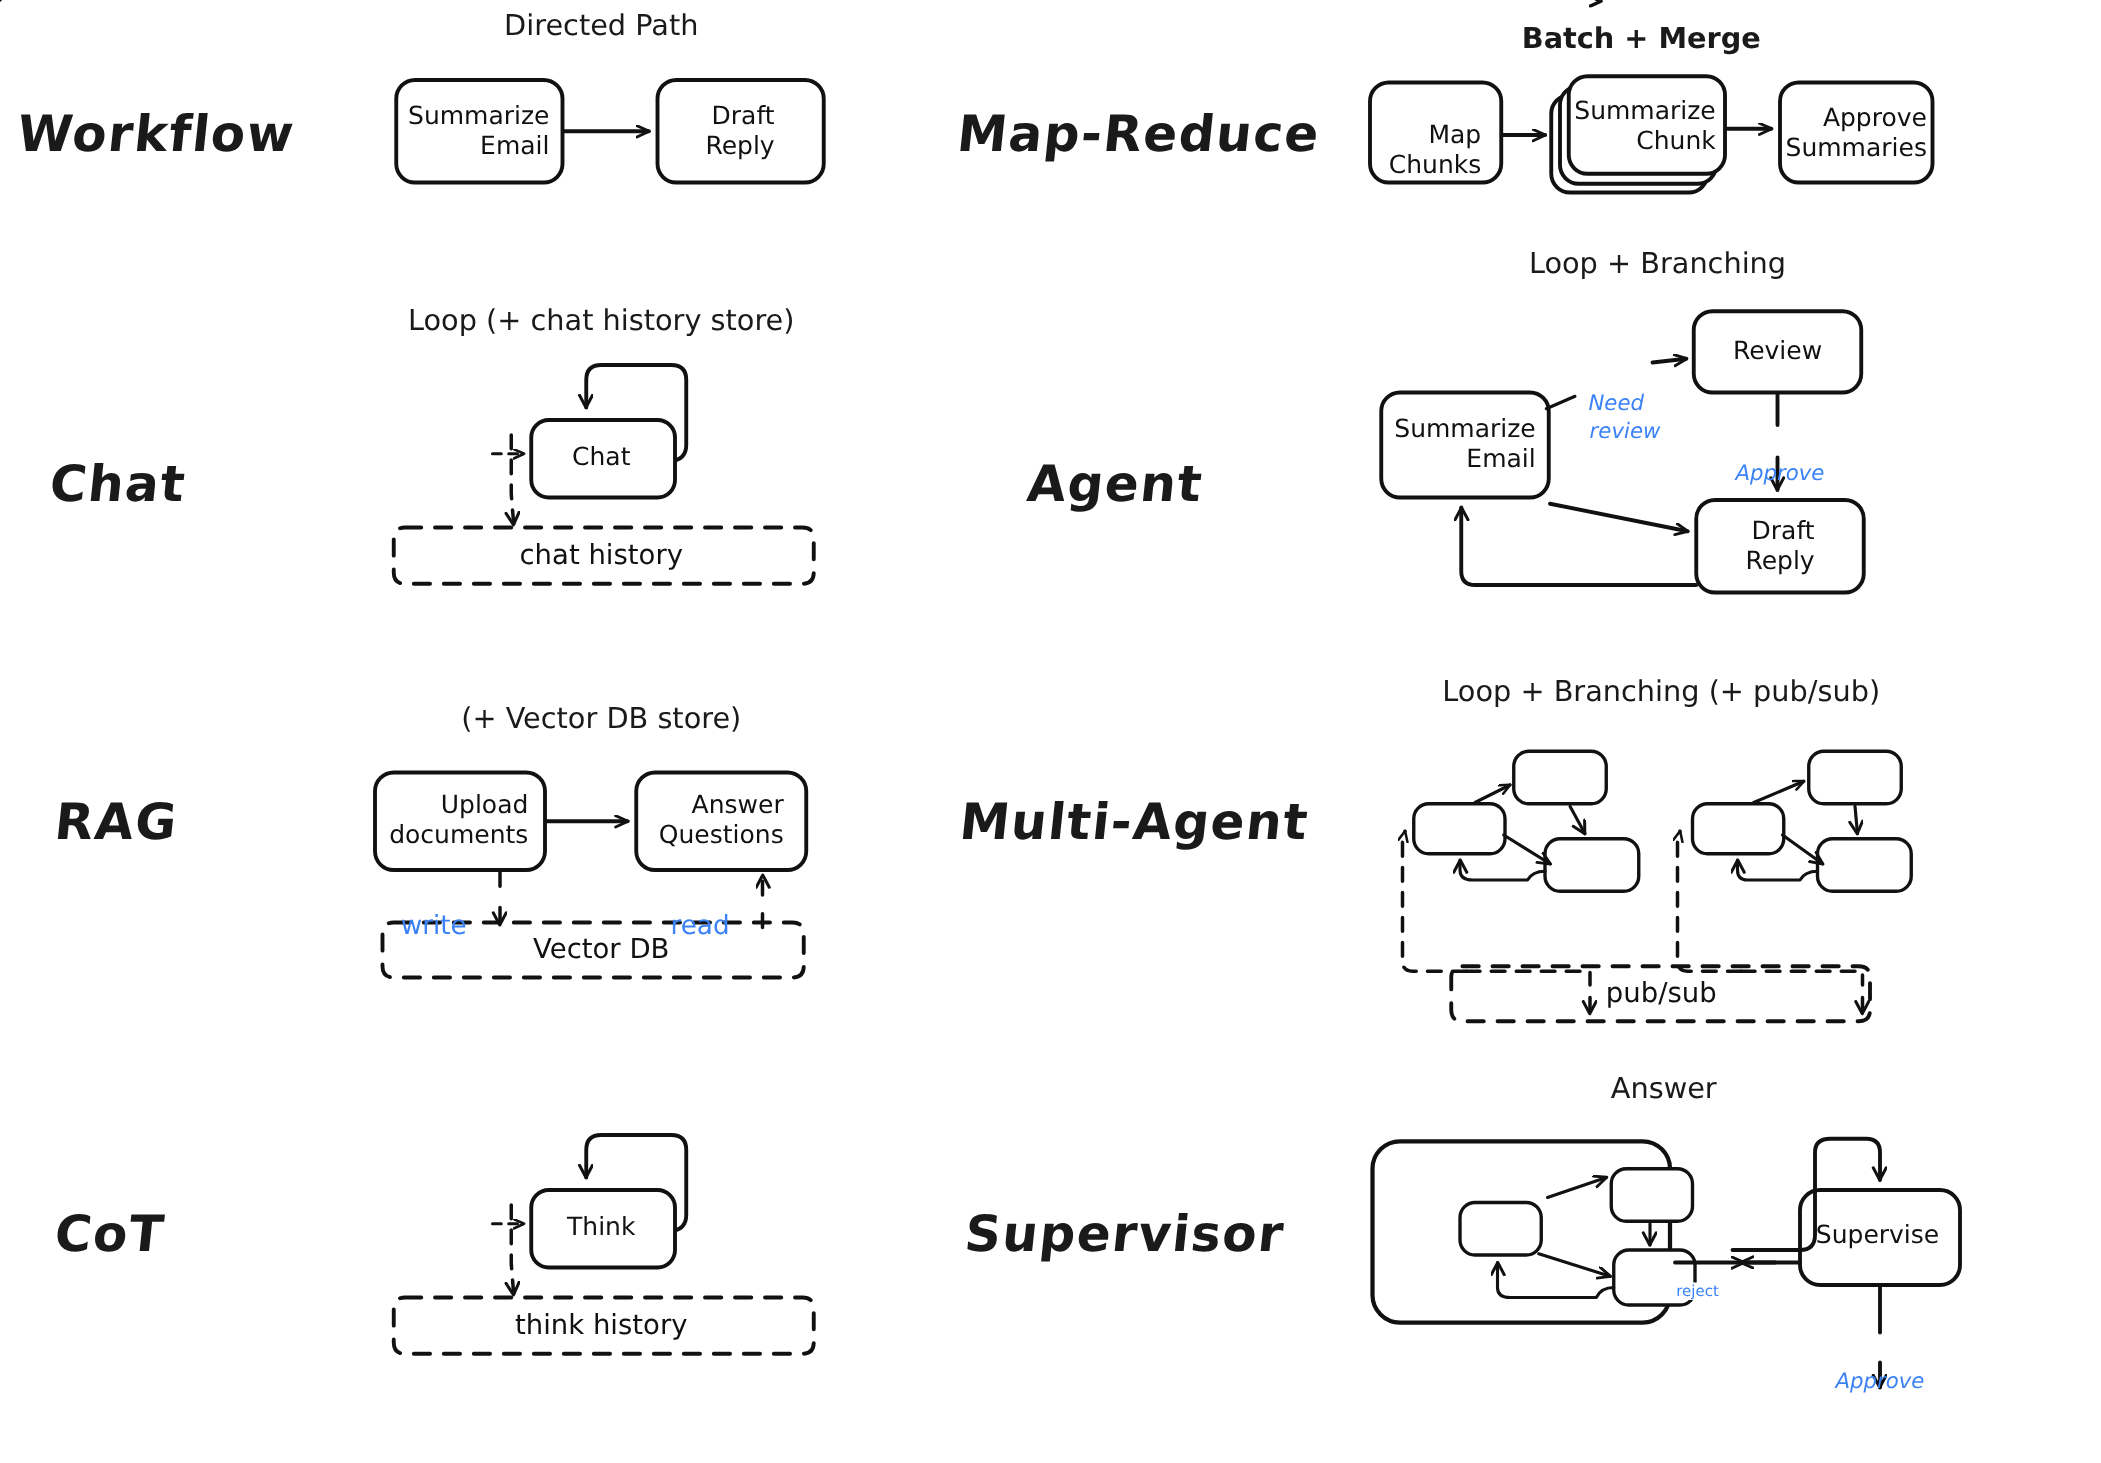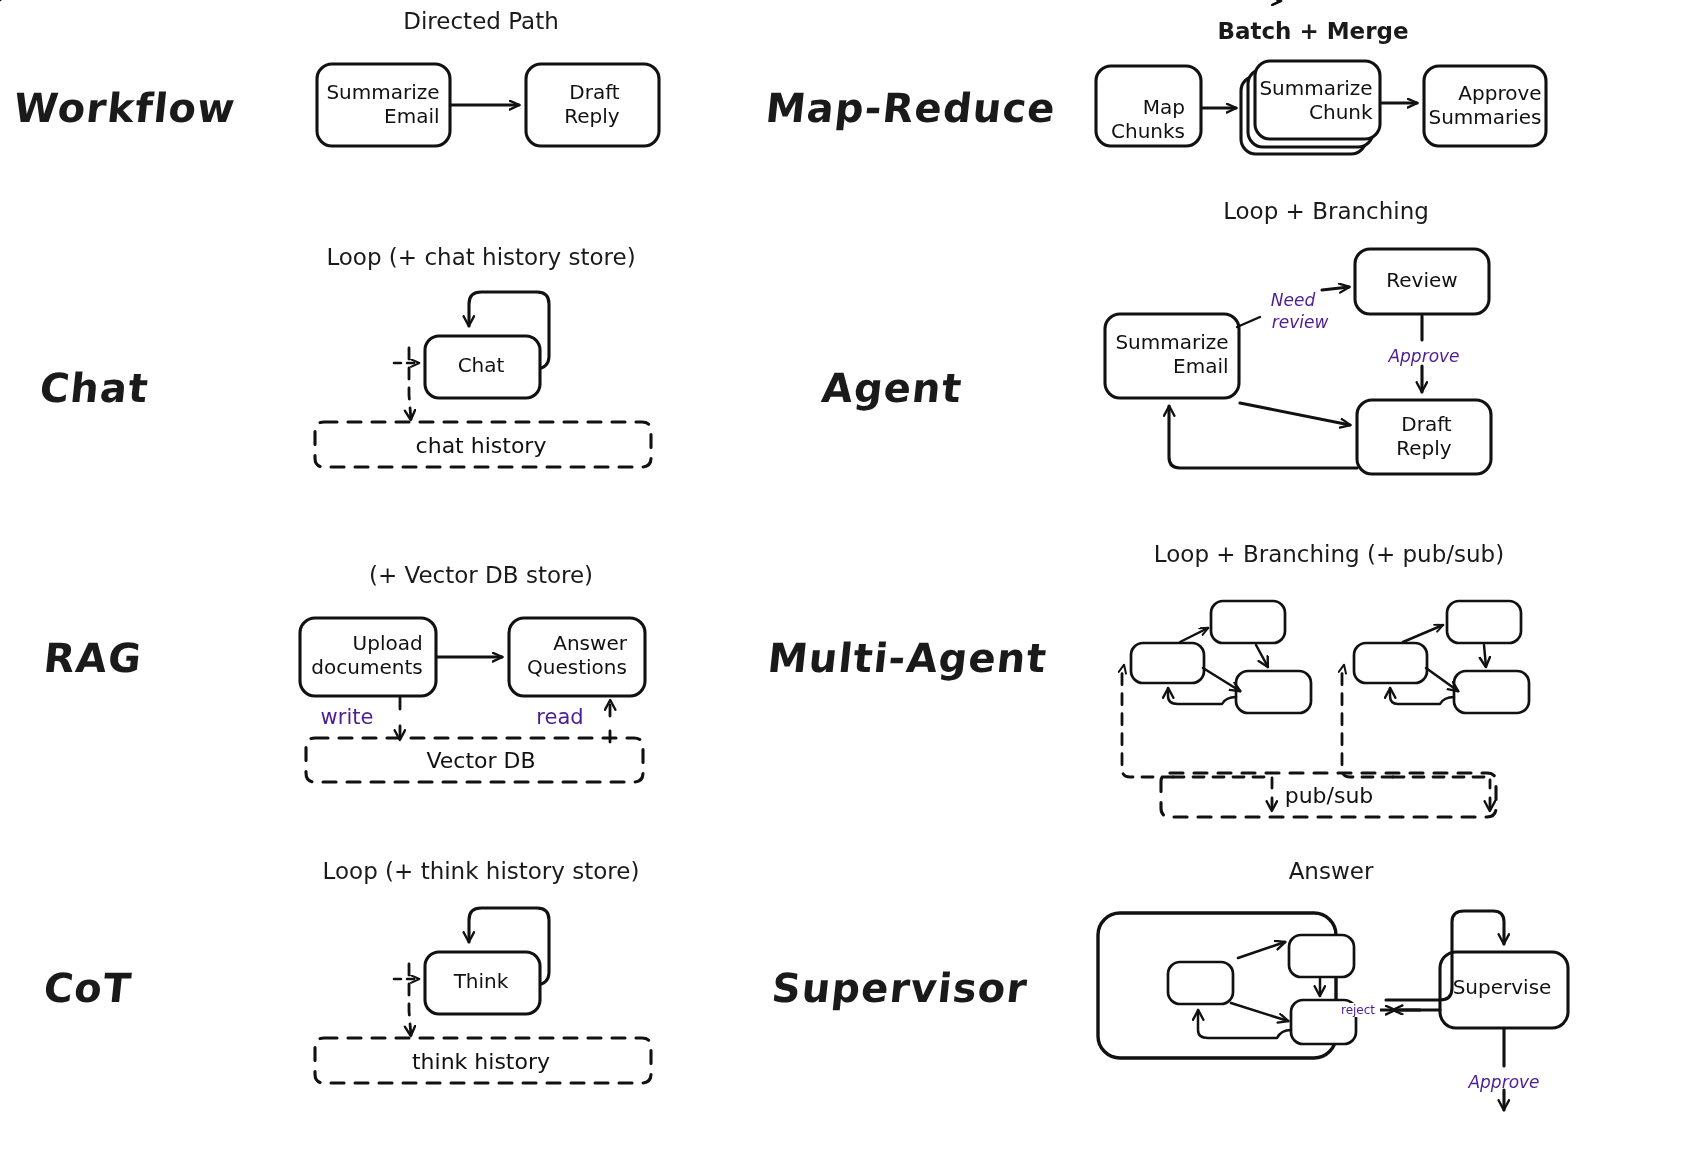--- a/index.html
+++ b/index.html
@@ -44,24 +44,25 @@
     position:absolute;
     font-size:22px;
     color:#111;
     text-align:center;
     white-space:nowrap;
     transform:translate(-50%,-50%);
   }
   .edgelabel{
     position:absolute;
     font-size:17px;
-    color:#4c1d95;
+    color:#3b82f6;
     white-space:nowrap;
     transform:translate(-50%,-50%);
     font-style:italic;
+    margin-top:23px;
   }
   .edgelabel.plain{font-style:normal;}
 </style>
 </head>
 <body>
 
 <div id="stage">
 
   <svg class="layer" viewBox="0 0 1681 1170">
     <defs>
@@ -216,21 +217,20 @@
   <div class="rowlabel" style="left:822px; top:365px;">Agent</div>
   <div class="rowlabel" style="left:768px; top:635px;">Multi-Agent</div>
   <div class="rowlabel" style="left:772px; top:965px;">Supervisor</div>
 
   <div class="paneltitle" style="left:481px;  top:8px;">Directed Path</div>
   <div class="paneltitle" style="left:1313px; top:18px;font-weight:bold;">Batch + Merge</div>
   <div class="paneltitle" style="left:481px;  top:244px;">Loop (+ chat history store)</div>
   <div class="paneltitle" style="left:1326px; top:198px;">Loop + Branching</div>
   <div class="paneltitle" style="left:481px;  top:562px;">(+ Vector DB store)</div>
   <div class="paneltitle" style="left:1329px; top:541px;">Loop + Branching (+ pub/sub)</div>
-  <div class="paneltitle" style="left:481px;  top:858px;">Loop (+ think history store)</div>
   <div class="paneltitle" style="left:1331px; top:858px;">Answer</div>
 
   <div class="nodelabel" style="left:383px;  top:105px;">Summarize
 Email</div>
   <div class="nodelabel" style="left:592px;  top:105px;">Draft
 Reply</div>
   <div class="nodelabel" style="left:1148px; top:120px;">Map
 Chunks</div>
   <div class="nodelabel" style="left:1316px; top:101px;">Summarize
 Chunk</div>

